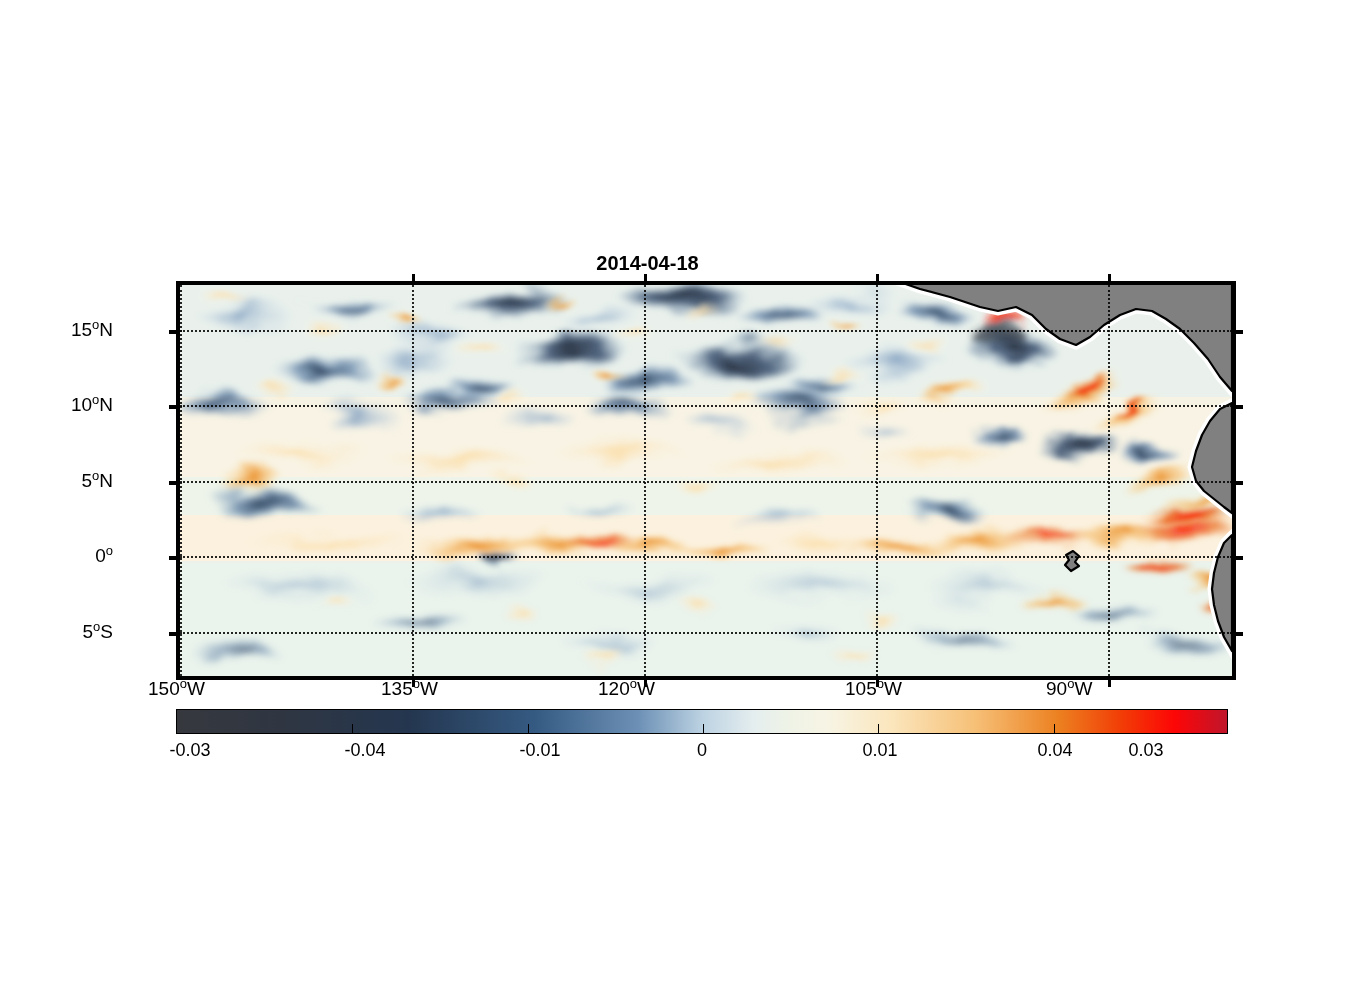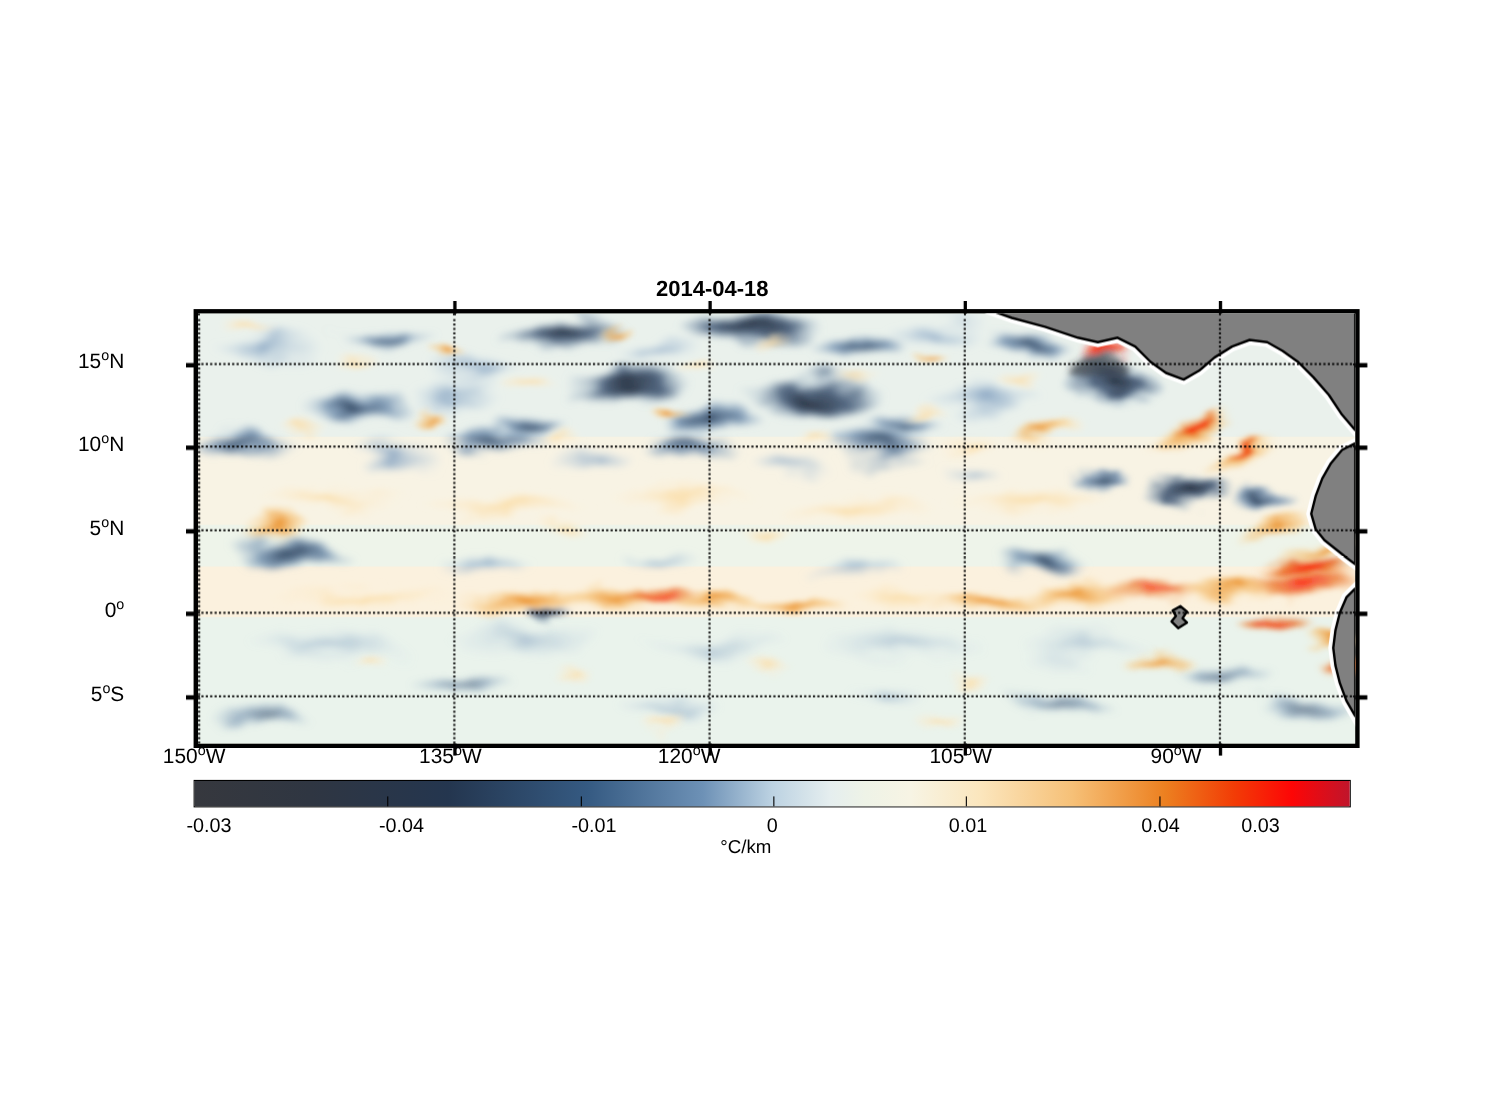--- a/index.html
+++ b/index.html
@@ -337,14 +337,13 @@
   </div>
 
   <div class="cblab" style="left:190px">-0.03</div>
   <div class="cblab" style="left:365px">-0.04</div>
   <div class="cblab" style="left:540px">-0.01</div>
   <div class="cblab" style="left:702px">0</div>
   <div class="cblab" style="left:880px">0.01</div>
   <div class="cblab" style="left:1055px">0.04</div>
   <div class="cblab" style="left:1146px">0.03</div>
 
-  <div class="cbunit">°C/km</div>
 </div>
 
 </body></html>

